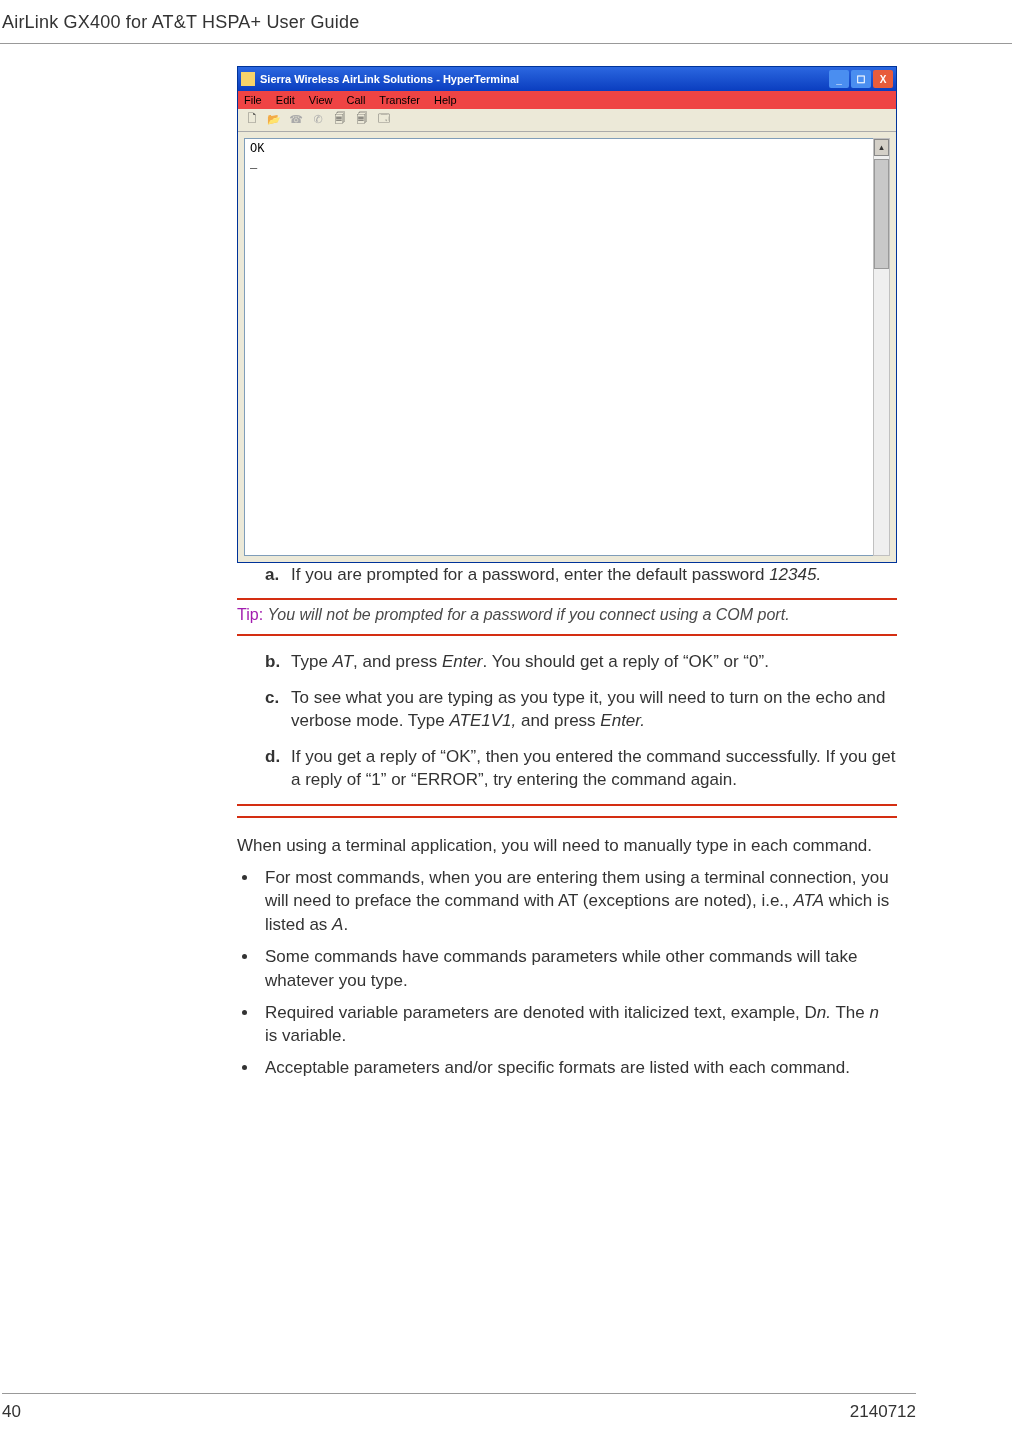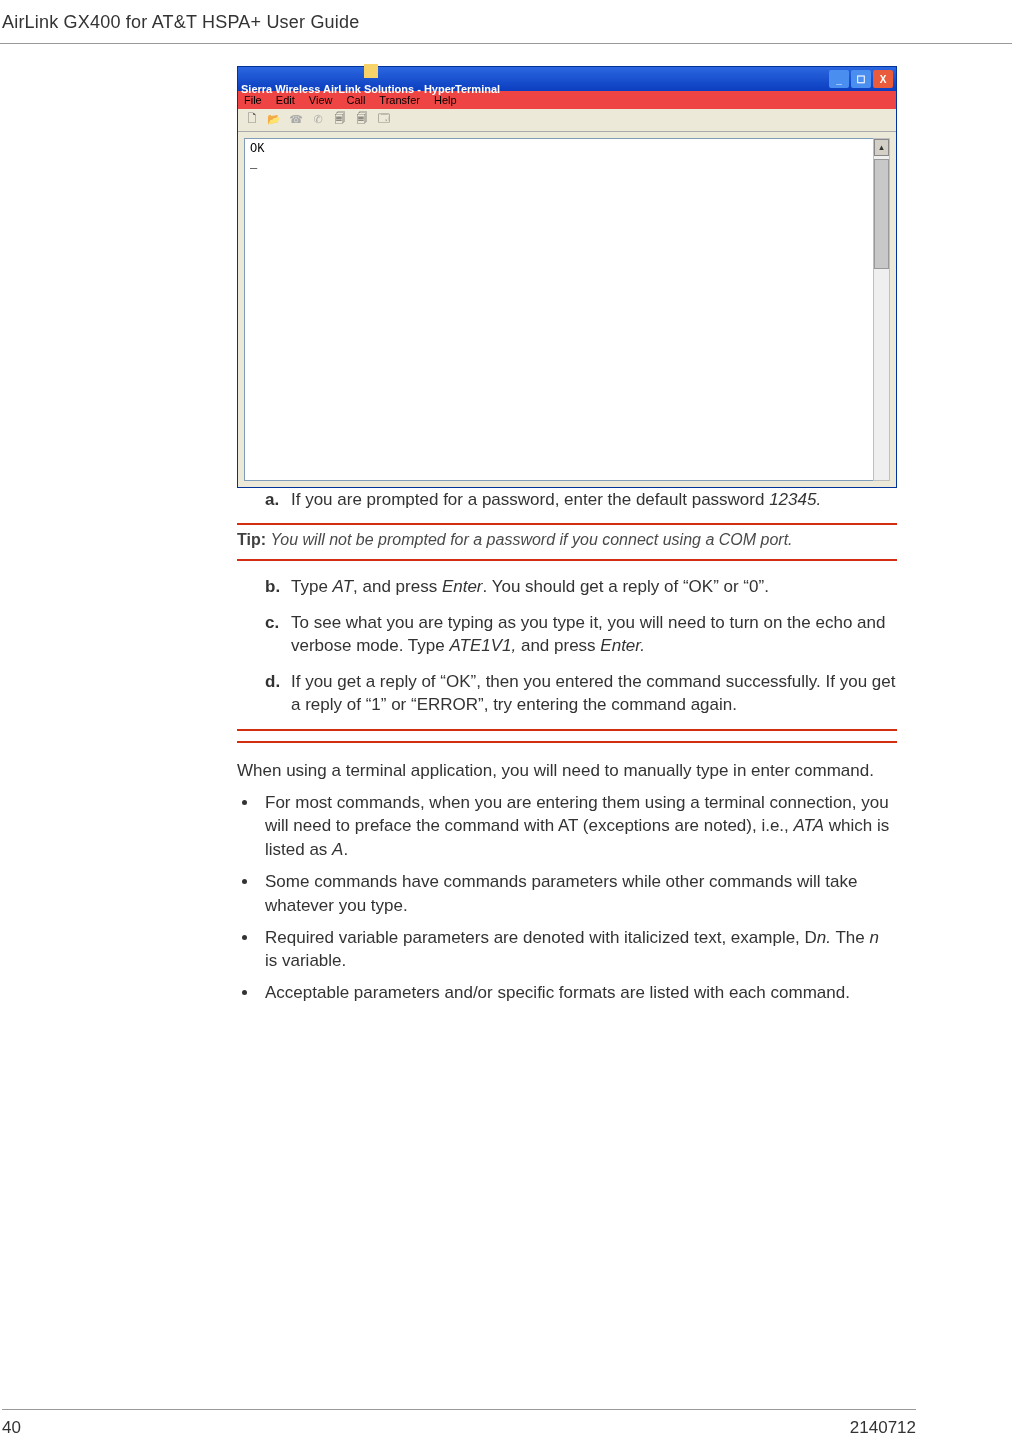--- a/index.html
+++ b/index.html
@@ -12,62 +12,62 @@
       position: relative;
     }
     .header { padding: 12px 0 6px 2px; }
     .doc-title { font-size: 18px; font-weight: normal; color: #333; letter-spacing: 0.2px; }
     .hr-top { border: none; border-top: 1px solid #999; margin: 4px 0 22px 0; width: 100%; }
     .content { padding-left: 237px; padding-right: 115px; }
     
     
     .htwin { width: 660px; border: 1px solid #003399; background: #ece9d8; font-size: 0; }
     .titlebar { height: 24px; background: linear-gradient(to bottom, #2b67e0, #0a3dbf); display: flex; align-items: center; justify-content: space-between; padding: 0 3px; }
-    .titlebar-left { display: flex; align-items: center; gap: 5px; flex-direction: column; }
+    .titlebar-left { display: flex; align-items: center; gap: 5px; }
     .titlebar .ticon { width:14px; height:14px; background:#f7d36a; display:inline-block; }
     .titlebar .ttext { color: #fff; font-size: 11px; font-family: Tahoma, sans-serif; font-weight: bold; }
     .winbtns { display:flex; gap:2px; }
     .winbtn { width:20px; height:18px; display:flex; align-items:center; justify-content:center; font-size:10px; font-weight:bold; font-family: Tahoma, sans-serif; }
     .winbtn.min, .winbtn.max { background:#4a8ef0; color:#fff; border-radius:2px; }
     .winbtn.close { background:#e85c3b; color:#fff; border-radius:2px; }
     
     .menubar { background:#ef4444; padding: 3px 6px; font-size:11px; font-family: Tahoma, sans-serif; color:#000; }
     .menubar span { margin-right: 11px; }
     
     .toolbar { background:#ece9d8; padding: 2px 5px 4px 5px; border-bottom:1px solid #aaa; display:flex; gap:4px; align-items:center; }
     .tb { width:18px; height:16px; display:flex; align-items:center; justify-content:center; font-size:11px; }
     
     .term-area { position:relative; background:#ece9d8; padding:6px; }
-    .term-inner { width: 630px; height: 343px; background:#fff; border:1px solid #7f9db9; padding:3px 5px; font-family: "Courier New", monospace; font-size:12px; color:#000; line-height:1.25; white-space:pre; }
+    .term-inner { width: 630px; height: 418px; background:#fff; border:1px solid #7f9db9; padding:3px 5px; font-family: "Courier New", monospace; font-size:12px; color:#000; line-height:1.25; white-space:pre; }
     .vscroll { position:absolute; top:6px; right:6px; bottom:6px; width:17px; background:#efefef; border:1px solid #c0c0c0; }
     .vscroll .arrow { height:17px; background:#d4d0c8; border:1px solid #888; font-size:9px; text-align:center; line-height:15px; color:#333; }
     .vscroll .thumb { margin-top:3px; height:110px; background:#c8c8c8; border:1px solid #999; }
     
     .caption { font-size:14px; font-style:italic; color:#4a4a4a; margin: 12px 0 18px 0; }
     
     .step { margin: 0 0 12px 28px; font-size:17px; line-height:1.38; color:#333; display:flex; }
     .step .lbl { font-weight:bold; min-width:26px; }
     .step .txt { flex:1; }
     .italic { font-style: italic; }
     
     .hr-red { border:none; border-top:2px solid #d42e12; margin:10px 0 6px 0; }
     .tip { font-size:16px; font-style:italic; color:#4a4a4a; margin-bottom:4px; }
-    .tip .tiplabel { font-weight:bold; font-style:normal; color:#404040; }
+    .tip .tiplabel { font-weight:normal; font-style:normal; color:#a21caf; }
     
     .h1sec { font-size:36px; font-weight:bold; color:#333; margin:30px 0 10px 0; }
     
     .note { font-size:16px; font-style:italic; color:#4a4a4a; line-height:1.42; }
     .note .notelabel { font-style: italic; }
     
     .body-p { font-size:17px; line-height:1.4; margin:16px 0 8px 0; }
     
     .bullets { padding-left:18px; }
     .bullets li { font-size:17px; line-height:1.4; margin:8px 4px 8px 4px; padding-left:6px; }
     
-    .footer { position:absolute; bottom:4px; left:0; right:0; padding:0 96px 0 2px; }
+    .footer { position:absolute; bottom:20px; left:0; right:0; padding:0 96px 0 2px; }
     .footer-hr { border:none; border-top:1px solid #999; margin-bottom:8px; }
     .footer-row { display:flex; justify-content:space-between; font-size:17px; color:#333; }
   </style>
 </head>
 <body>
 
 <div class="header">
   <div class="doc-title">AirLink GX400 for AT&amp;T HSPA+ User Guide</div>
 </div>
 <hr class="hr-top">
@@ -137,21 +137,21 @@
 
   <div class="step">
     <span class="lbl">d.</span>
     <span class="txt">If you get a reply of “OK”, then you entered the command successfully. If you get a reply of “1” or “ERROR”, try entering the command again.</span>
   </div>
 
 
   <hr class="hr-red">
   <hr class="hr-red">
 
-  <div class="body-p">When using a terminal application, you will need to manually type in enter command.</div>
+  <div class="body-p">When using a terminal application, you will need to manually type in each command.</div>
 
   <ul class="bullets">
     <li><span>For most commands, when you are entering them using a terminal connection, you will need to preface the command with AT (exceptions are noted), i.e., </span><span class="italic">ATA</span><span> which is listed as </span><span class="italic">A</span><span>.</span></li>
     <li>Some commands have commands parameters while other commands will take whatever you type.</li>
     <li><span>Required variable parameters are denoted with italicized text, example, D</span><span class="italic">n.</span><span> The </span><span class="italic">n</span><span> is variable.</span></li>
     <li>Acceptable parameters and/or specific formats are listed with each command.</li>
   </ul>
 </div>
 
 <div class="footer">

